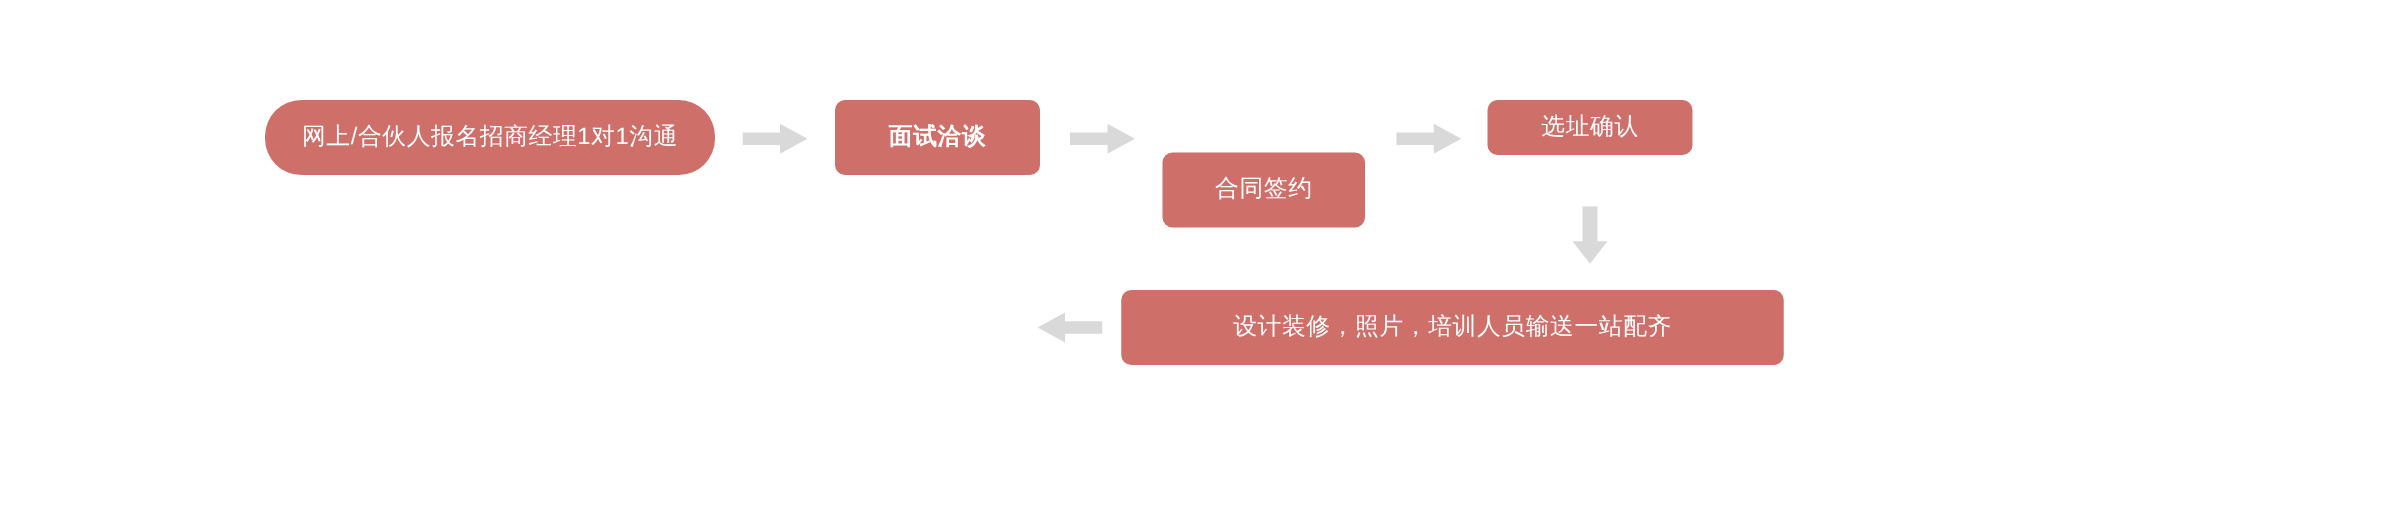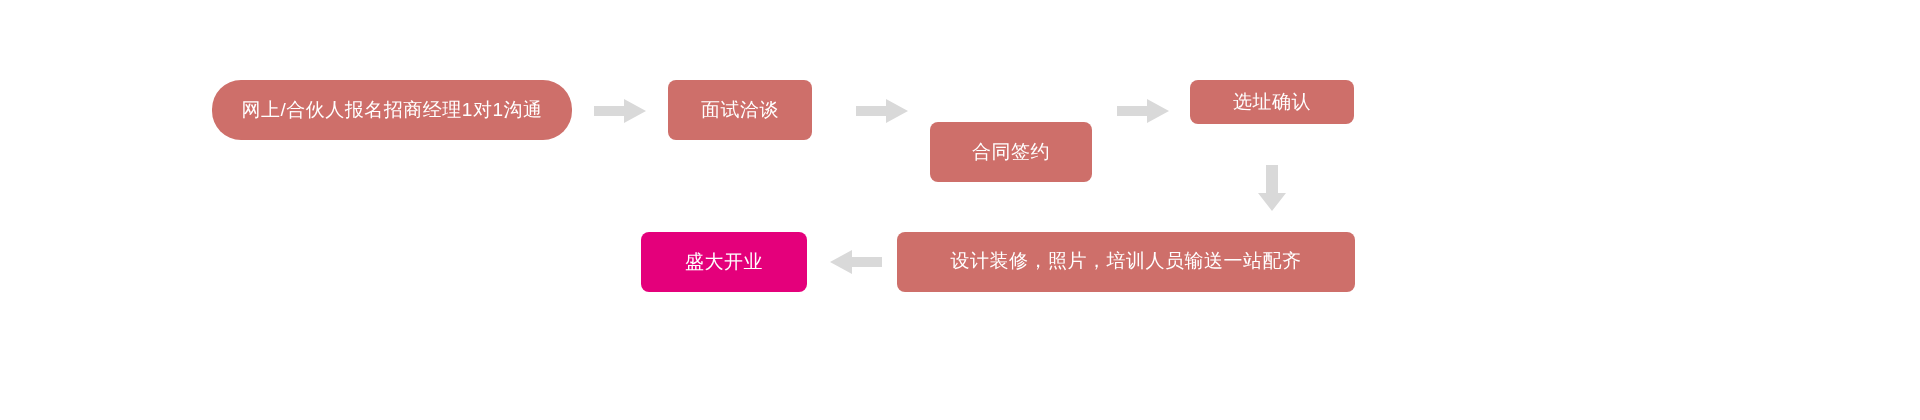--- a/index.html
+++ b/index.html
@@ -60,21 +60,21 @@
   <div class="node node-primary" style="left:212px; top:80px; width:360px; height:60px;border-radius:29px;">
     <span>网上/合伙人报名招商经理1对1沟通</span>
   </div>
 
   <div class="arrow" style="left:594px; top:99px; width:52px; height:24px;">
     <svg width="52" height="24" viewBox="0 0 52 24" aria-hidden="true">
       <polygon points="0,7 30,7 30,0 52,12 30,24 30,17 0,17" fill="#d9d9d9"></polygon>
     </svg>
   </div>
 
-  <div class="node node-primary" style="left:668px; top:80px; width:144px; height:60px;">
+  <div class="node node-primary" style="left:668px; top:80px; width:164px; height:60px;font-weight:bold;">
     <span>面试洽谈</span>
   </div>
 
   <div class="arrow" style="left:856px; top:99px; width:52px; height:24px;">
     <svg width="52" height="24" viewBox="0 0 52 24" aria-hidden="true">
       <polygon points="0,7 30,7 30,0 52,12 30,24 30,17 0,17" fill="#d9d9d9"></polygon>
     </svg>
   </div>
 
   <div class="node node-primary" style="left:930px; top:80px; width:162px; height:60px;margin-top:42px;">
@@ -90,27 +90,24 @@
   <div class="node node-primary" style="left:1190px; top:80px; width:164px; height:44px;">
     <span>选址确认</span>
   </div>
 
   <div class="arrow" style="left:1258px; top:165px; width:28px; height:46px;">
     <svg width="28" height="46" viewBox="0 0 28 46" aria-hidden="true">
       <polygon points="8,0 20,0 20,28 28,28 14,46 0,28 8,28" fill="#d9d9d9"></polygon>
     </svg>
   </div>
 
-  <div class="node node-highlight" style="left:641px; top:232px; width:166px; height:60px;">
-    <span>盛大开业</span>
-  </div>
 
   <div class="arrow" style="left:830px; top:250px; width:52px; height:24px;">
     <svg width="52" height="24" viewBox="0 0 52 24" aria-hidden="true">
       <polygon points="52,7 22,7 22,0 0,12 22,24 22,17 52,17" fill="#d9d9d9"></polygon>
     </svg>
   </div>
 
-  <div class="node node-primary" style="left:897px; top:232px; width:458px; height:60px;font-family:Liberation Mono, monospace;">
+  <div class="node node-primary" style="left:897px; top:232px; width:530px; height:60px;">
     <span>设计装修，照片，培训人员输送一站配齐</span>
   </div>
 
 </div>
 
 </body></html>

